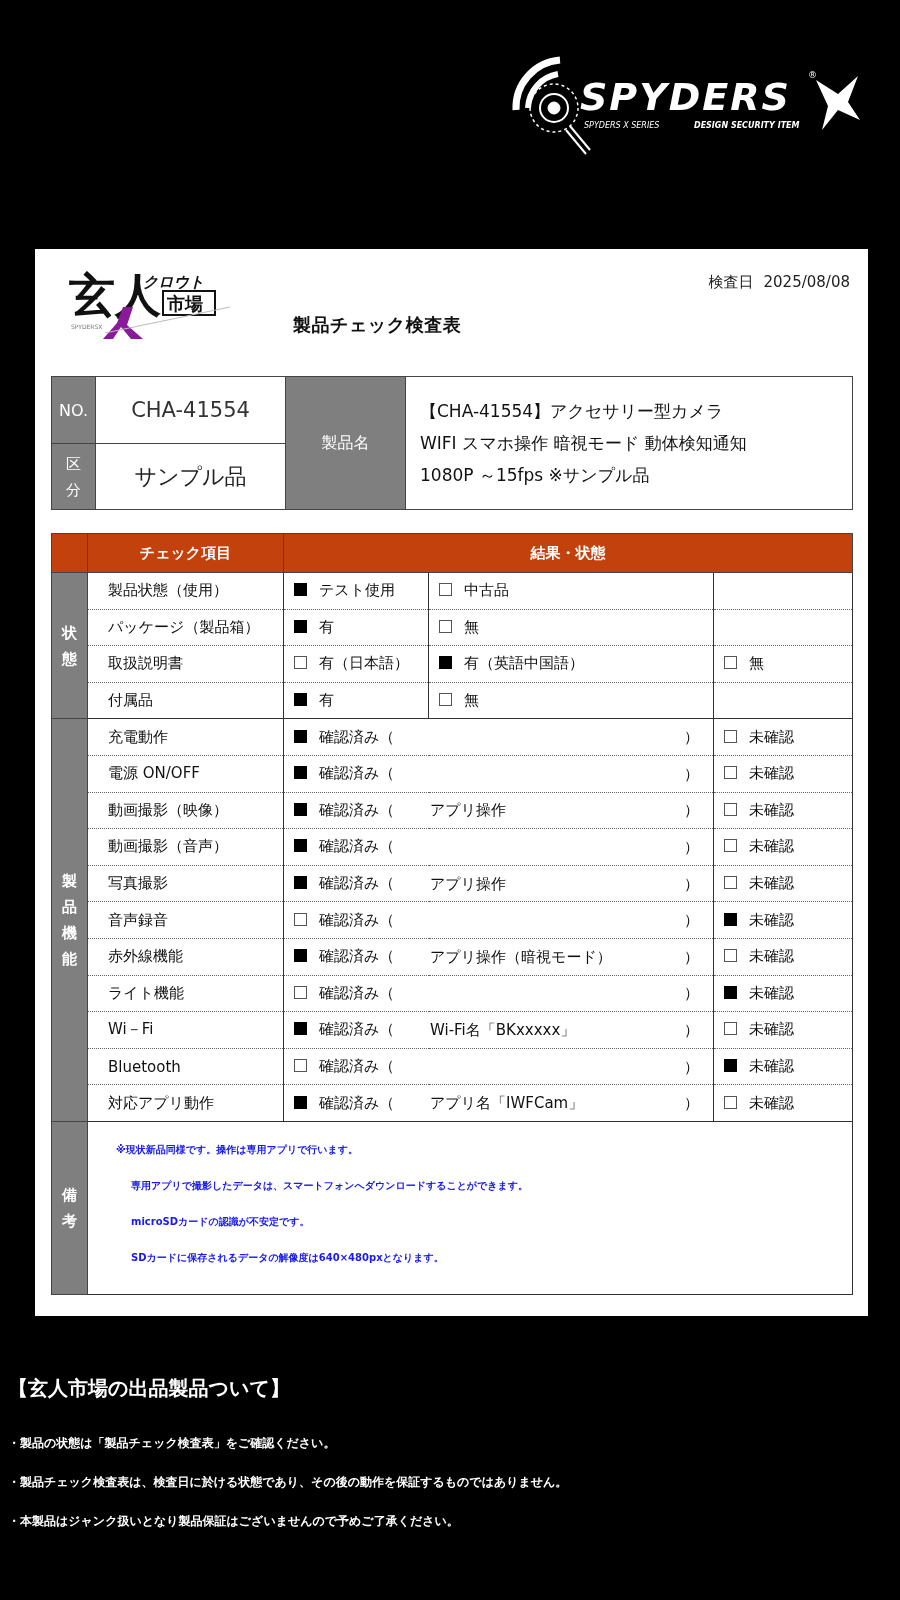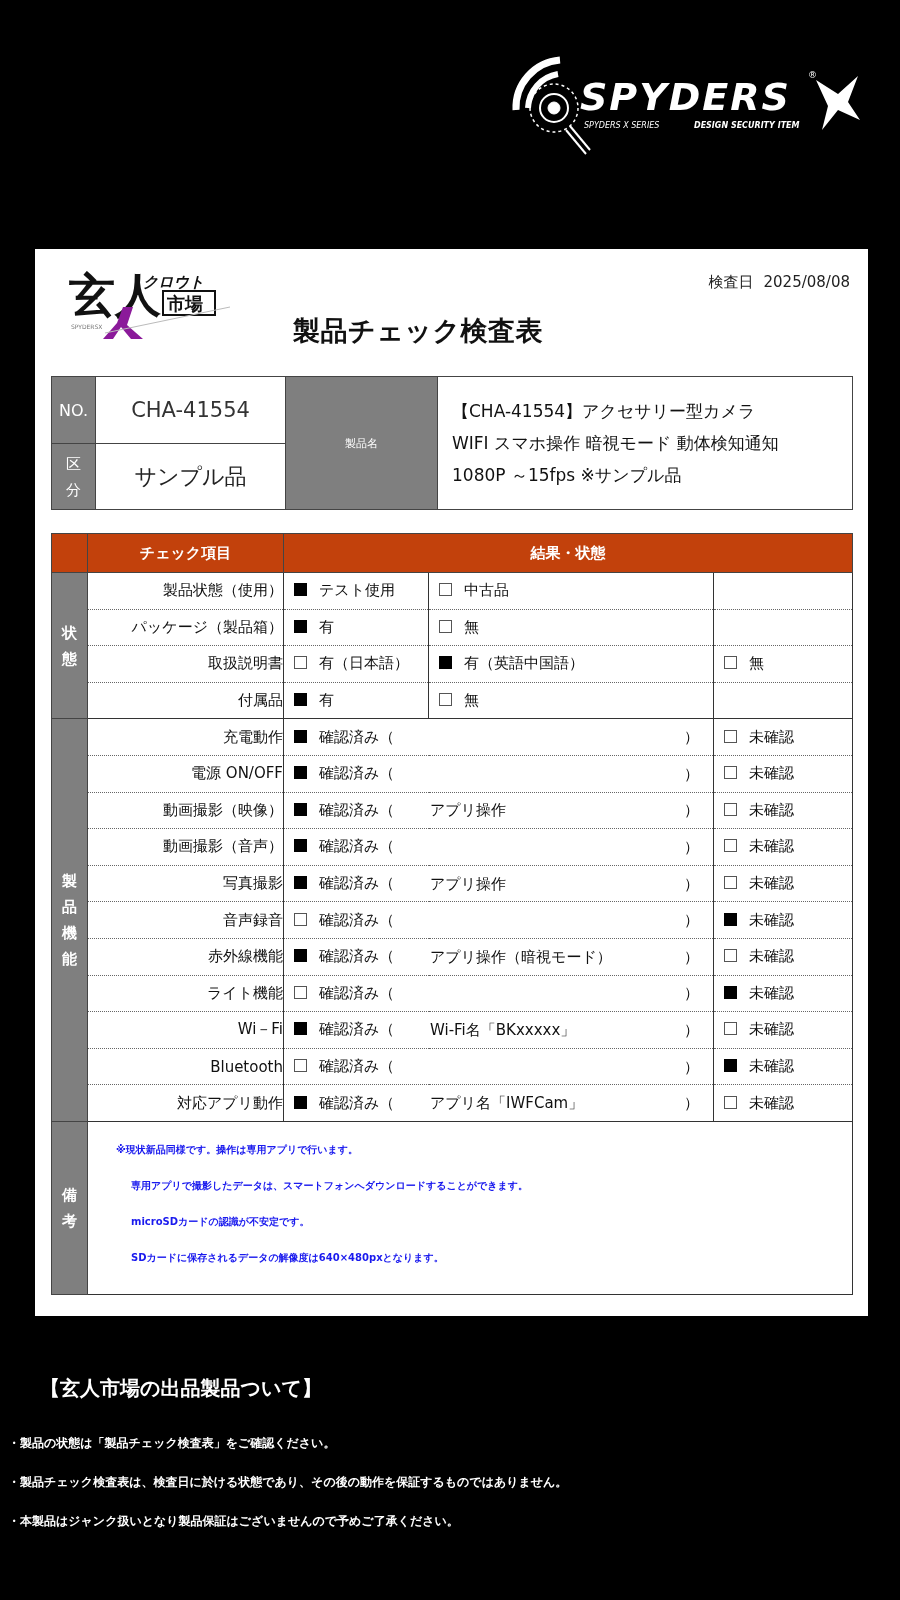--- a/index.html
+++ b/index.html
@@ -7,60 +7,60 @@
   body { font-family: "DejaVu Sans", "Liberation Sans", sans-serif; color: #222; position: relative; }
 
   
   .brand { position: absolute; left: 508px; top: 50px; width: 360px; height: 110px; }
   .brand svg { display: block; }
 
   
   .sheet { position: absolute; left: 35px; top: 249px; width: 833px; height: 1067px; background: #fff; }
 
   .kurouto-logo { position: absolute; left: 30px; top: 14px; width: 170px; height: 80px; }
-  .sheet-title { position: absolute; left: 258px; top: 64px; font-size: 27px; font-weight: bold; color: #111; letter-spacing: 0.5px; }
+  .sheet-title { position: absolute; left: 258px; top: 64px; font-size: 18px; font-weight: bold; color: #111; letter-spacing: 0.5px; }
   .inspect-date { position: absolute; right: 18px; top: 24px; font-size: 15px; color: #222; }
   .inspect-date .lbl { margin-right: 10px; text-align: right; }
 
   
   table { border-collapse: collapse; }
   .info { position: absolute; left: 16px; top: 127px; width: 802px; height: 134px; }
   .info td { border: 1.5px solid #444; }
   .gh { background: #7f7f7f; color: #fff; font-weight: normal; text-align: center; }
   .info .no-h { width: 44px; height: 67px; font-size: 16px; }
   .info .div-h { width: 44px; font-size: 15px; line-height: 26px; }
   .info .no-v { width: 190px; text-align: center; font-size: 21px; font-family: "DejaVu Sans", sans-serif; color: #333; }
   .info .div-v { text-align: center; font-size: 22px; color: #222; }
-  .info .name-h { width: 152px; font-size: 11px; }
+  .info .name-h { width: 120px; font-size: 16px; }
   .info .name-v { padding-left: 14px; font-size: 17px; line-height: 32px; color: #111; }
 
   
   .check { position: absolute; left: 16px; top: 284px; width: 802px; }
   .check td { border-left: 1.5px solid #333; border-right: 1.5px solid #333; border-bottom: 1px dotted #666; height: 36.6px; font-size: 15px; color: #111; white-space: nowrap; }
   .check tr.head td { height: 39px; background: #c2410c; color: #fff; font-weight: bold; text-align: center; border: 1.5px solid #444; font-size: 15px; }
   .check .grp { width: 36px; background: #7f7f7f; color: #fff; font-weight: bold; text-align: center; font-size: 15px; line-height: 26px; border: 1.5px solid #444; }
-  .check .item { width: 196px; padding-left: 20px; text-align: right; }
+  .check .item { width: 196px; padding-left: 20px; }
   .check .opt { padding-left: 10px; }
   .check .c1 { width: 145px; }
   .check .c2 { width: 285px; }
   .check tr.sect-end td { border-bottom: 1.5px solid #333; }
   .check tr.first td { border-top: 1.5px solid #333; }
   .box { display: inline-block; width: 13px; height: 13px; border: 1px solid #555; vertical-align: -1px; margin-right: 12px; background: #fff; }
   .box.on { background: #000; border-color: #000; }
   .conf-cell { position: relative; }
   .conf-cell .note { position: absolute; left: 146px; top: 50%; transform: translateY(-50%); }
   .conf-cell .paren-c { position: absolute; right: 14px; top: 50%; transform: translateY(-50%); }
   .check td.remarks { padding: 10px 0 18px 28px; height: 166px; vertical-align: top; border-bottom: 1.5px solid #333; }
   .remarks p { color: #1a1aee; font-weight: bold; font-size: 10px; line-height: 36px; white-space: nowrap; }
   .remarks p.indent { padding-left: 15px; }
   .check td.remarks-h { border-bottom: 1.5px solid #444; }
 
   
   .footer { position: absolute; left: 8px; top: 1375px; color: #fff; }
-  .footer h2 { font-size: 20px; font-weight: bold; margin-bottom: 22px; margin-left: 32px; }
+  .footer h2 { font-size: 20px; font-weight: bold; margin-bottom: 22px; }
   .footer li { list-style: none; font-size: 12px; font-weight: bold; line-height: 39px; white-space: nowrap; }
 </style>
 </head>
 <body>
 
 <div class="brand">
   <svg width="360" height="110" viewBox="0 0 360 110">
     <g fill="none" stroke="#fff">
       <path d="M8 60 A48 48 0 0 1 52 10" stroke-width="7"></path>
       <path d="M20 58 A36 36 0 0 1 50 24" stroke-width="6"></path>

